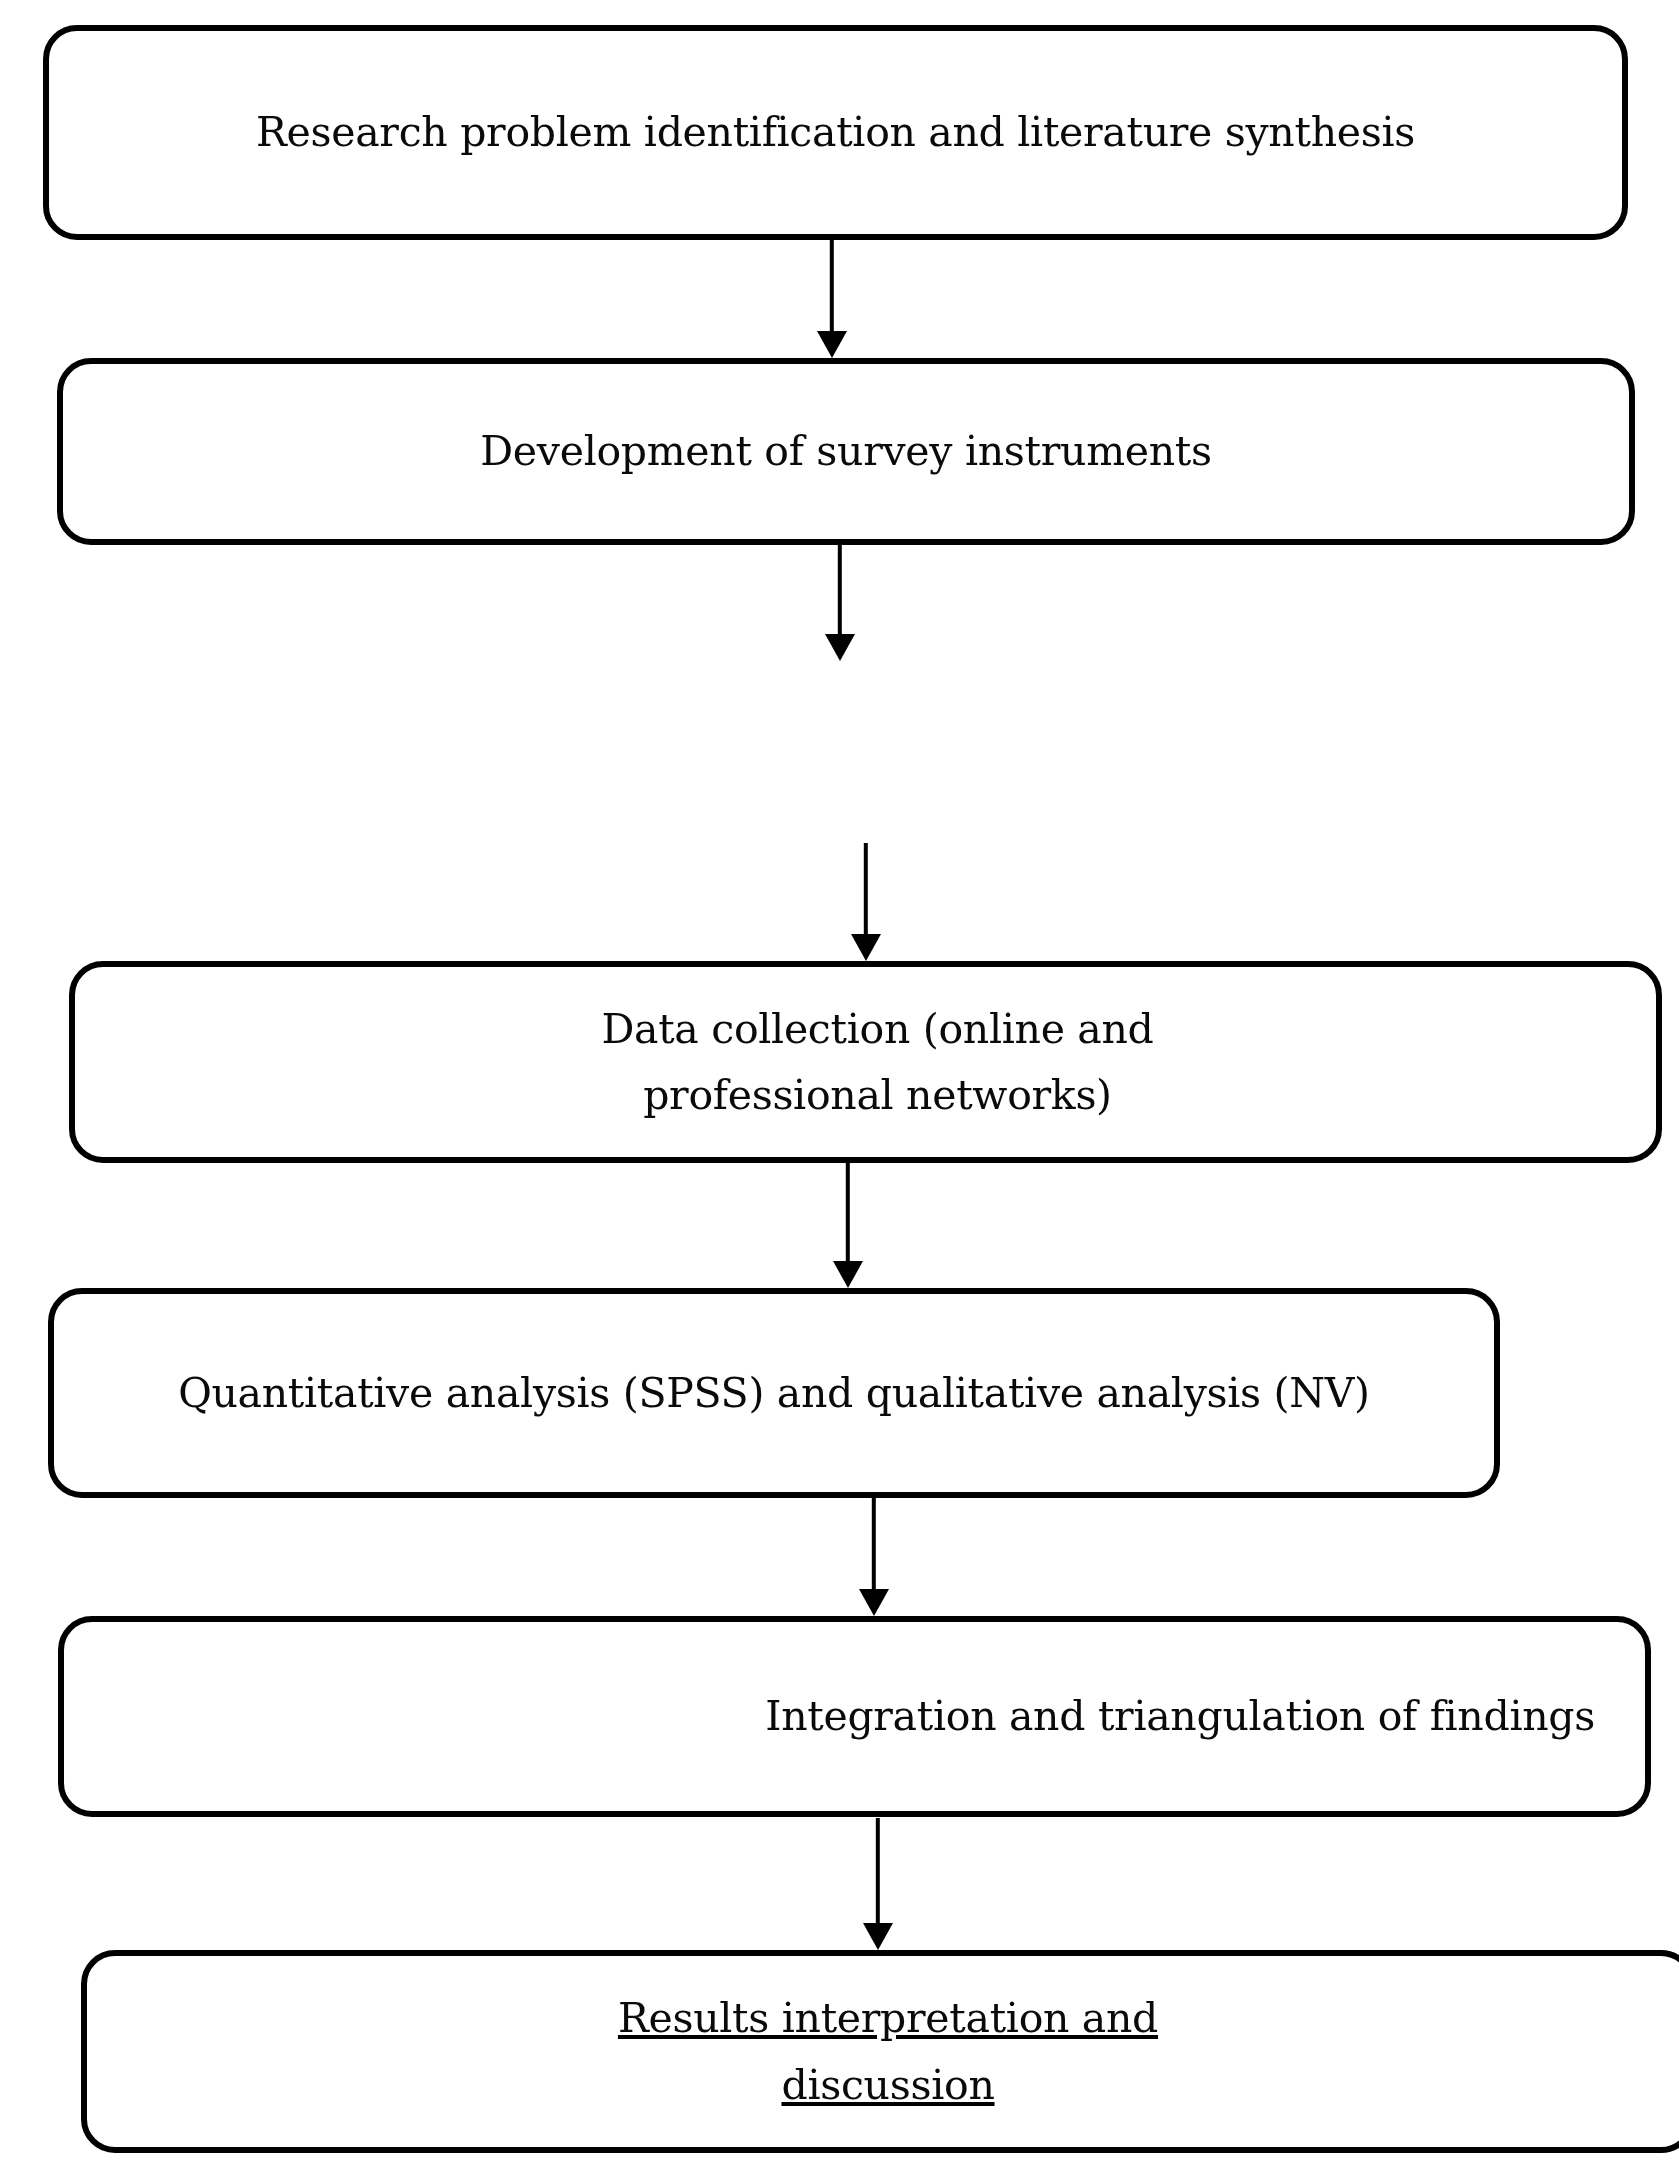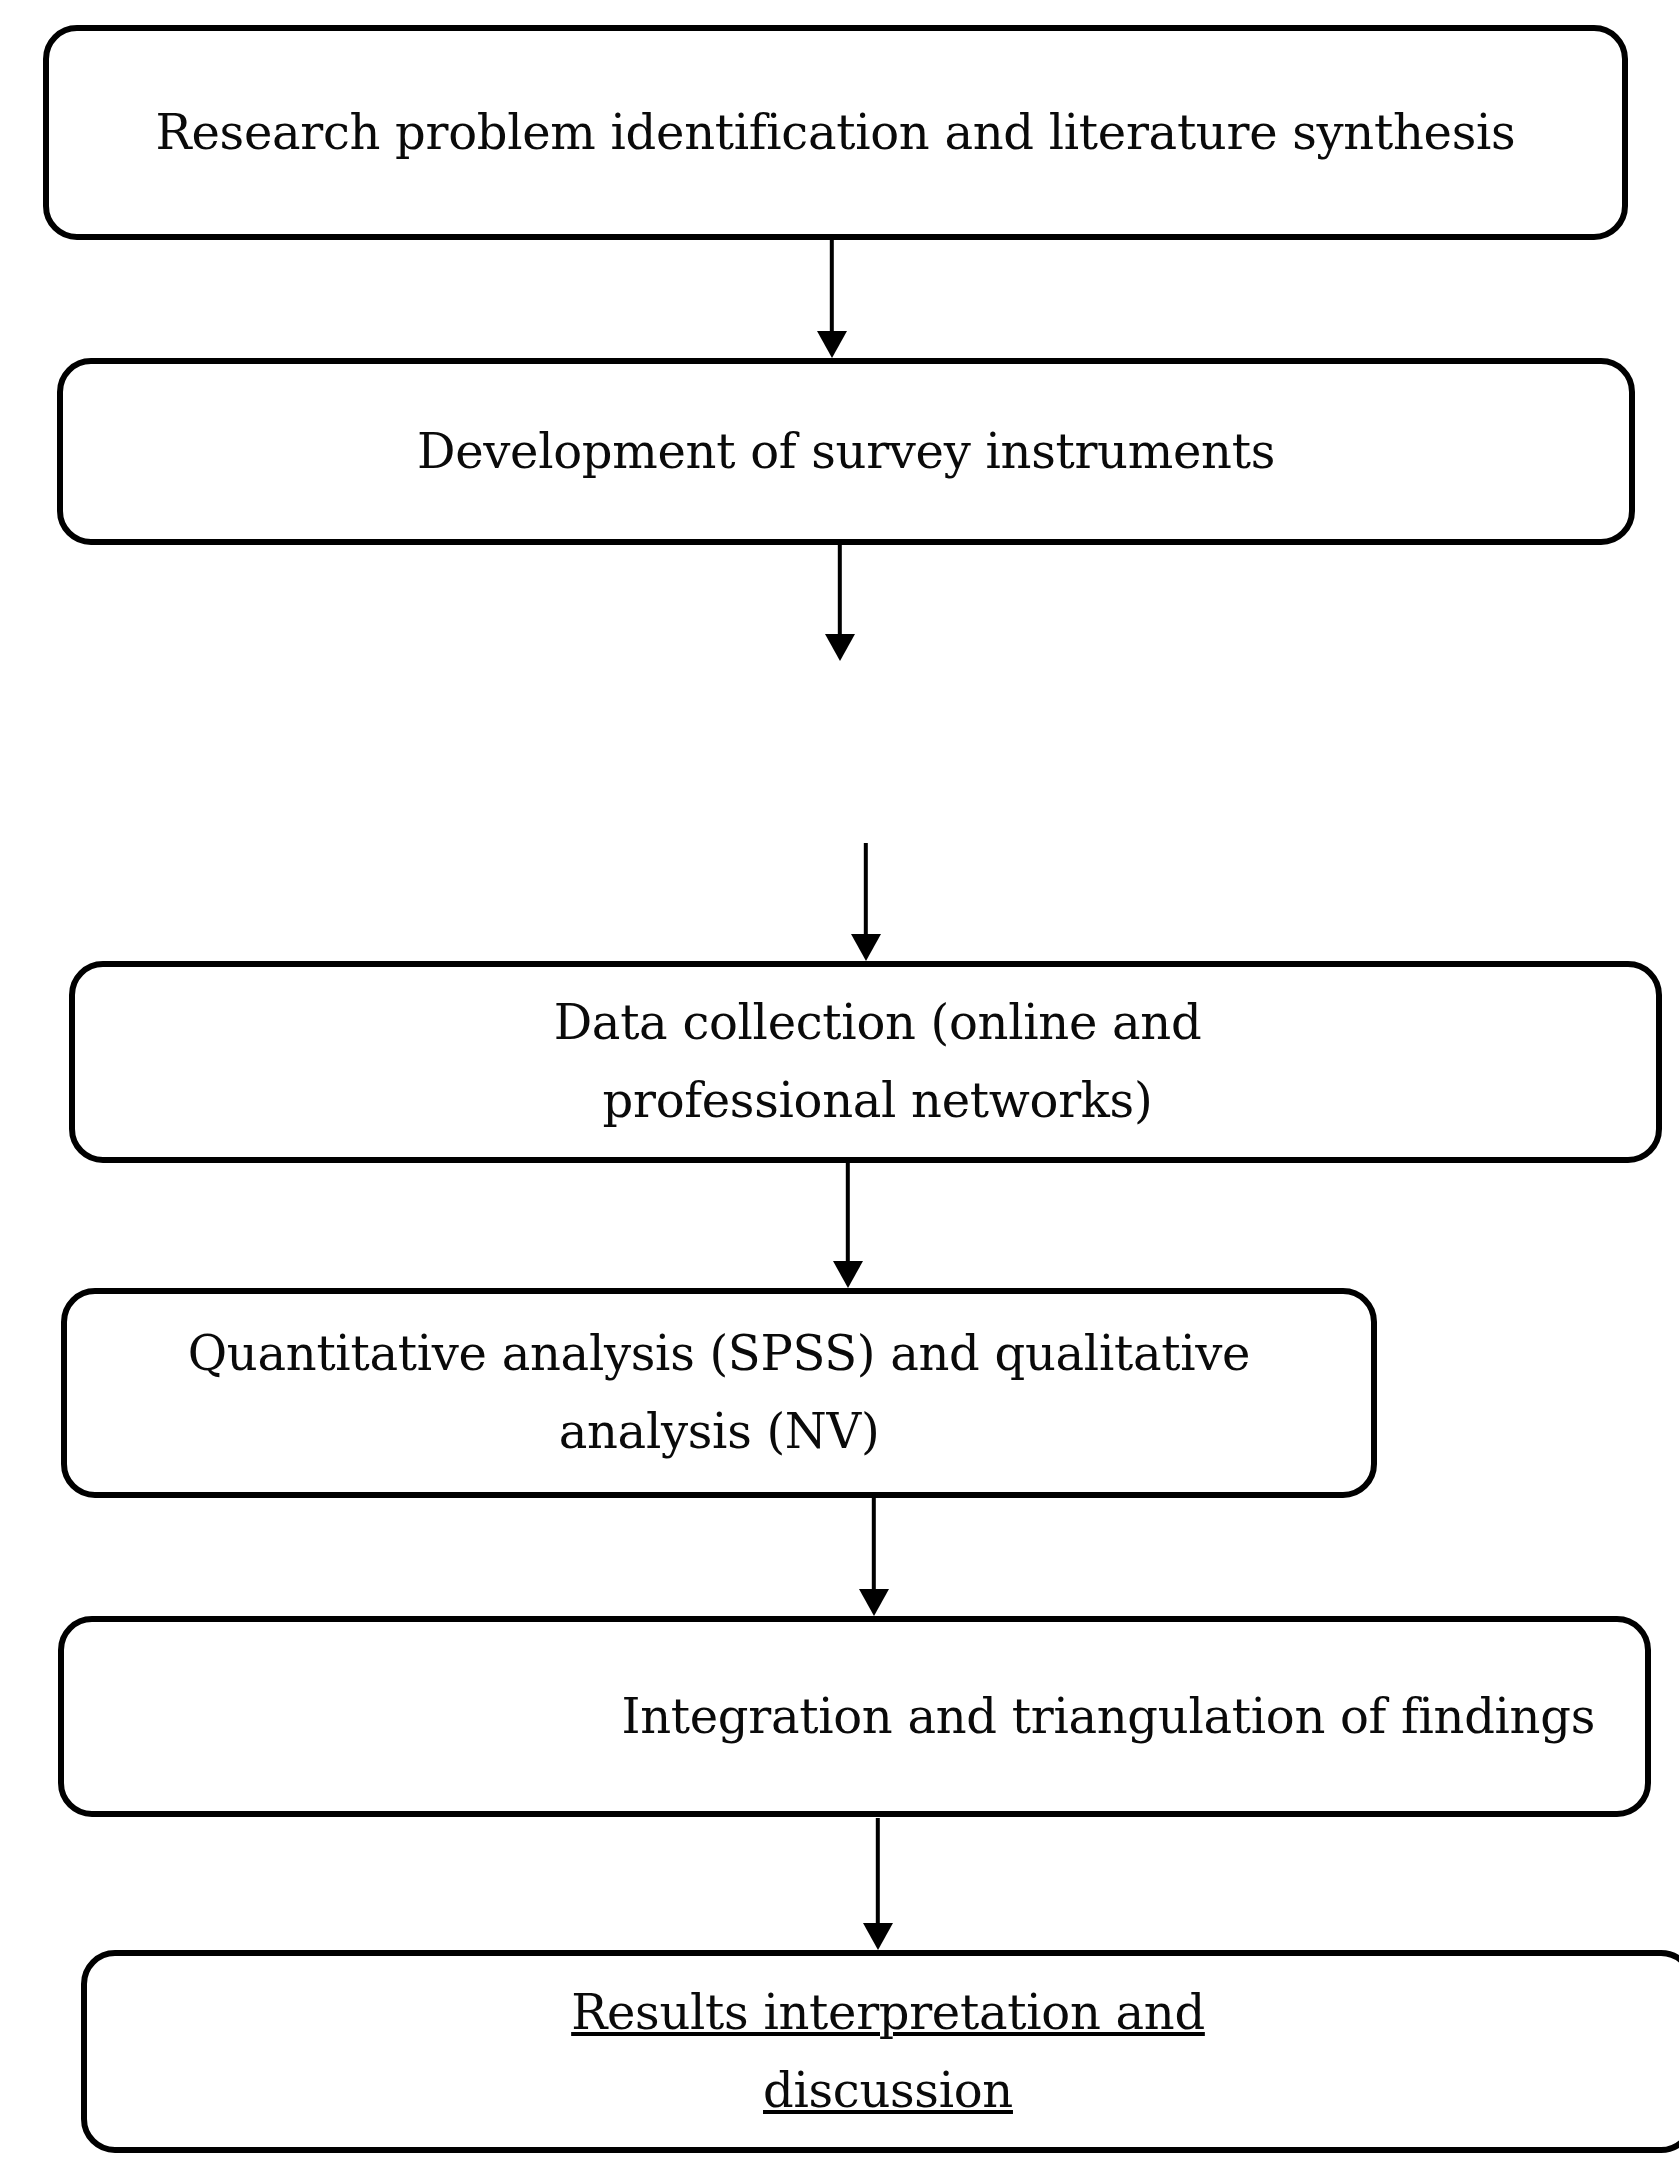--- a/index.html
+++ b/index.html
@@ -21,21 +21,21 @@
     box-sizing:border-box;
     border:6px solid var(--stroke);
     border-radius:34px;
     background:var(--bg);
     display:flex;
     align-items:center;
     justify-content:center;
     text-align:center;
   }
   .flow-box .label{
-    font-size:48px;
+    font-size:41px;
     line-height:1.62;
     letter-spacing:-0.3px;
     color:var(--text);
     white-space:pre-line;
     padding:0 50px;
   }
   .flow-arrow{position:absolute;}
   .arrow-line{
     position:absolute;
     left:50%;
@@ -67,21 +67,21 @@
   <div class="flow-box" style="left:57px;top:358px;width:1578px;height:187px;">
     <span class="label">Development of survey instruments</span>
   </div>
 
 
   <div class="flow-box" style="left:69px;top:961px;width:1593px;height:202px;padding-left:24px;">
     <span class="label">Data collection (online and
 professional networks)</span>
   </div>
 
-  <div class="flow-box" style="left:61px;top:1288px;width:1316px;height:210px;">
+  <div class="flow-box" style="left:48px;top:1288px;width:1452px;height:210px;">
     <span class="label">Quantitative analysis (SPSS) and qualitative analysis (NV)</span>
   </div>
 
   <div class="flow-box" style="left:58px;top:1616px;width:1593px;height:201px;justify-content:flex-end;">
     <span class="label">Integration and triangulation of findings</span>
   </div>
 
   <div class="flow-box" style="left:81px;top:1950px;width:1614px;height:203px;text-decoration:underline;">
     <span class="label">Results interpretation and
 discussion</span>

